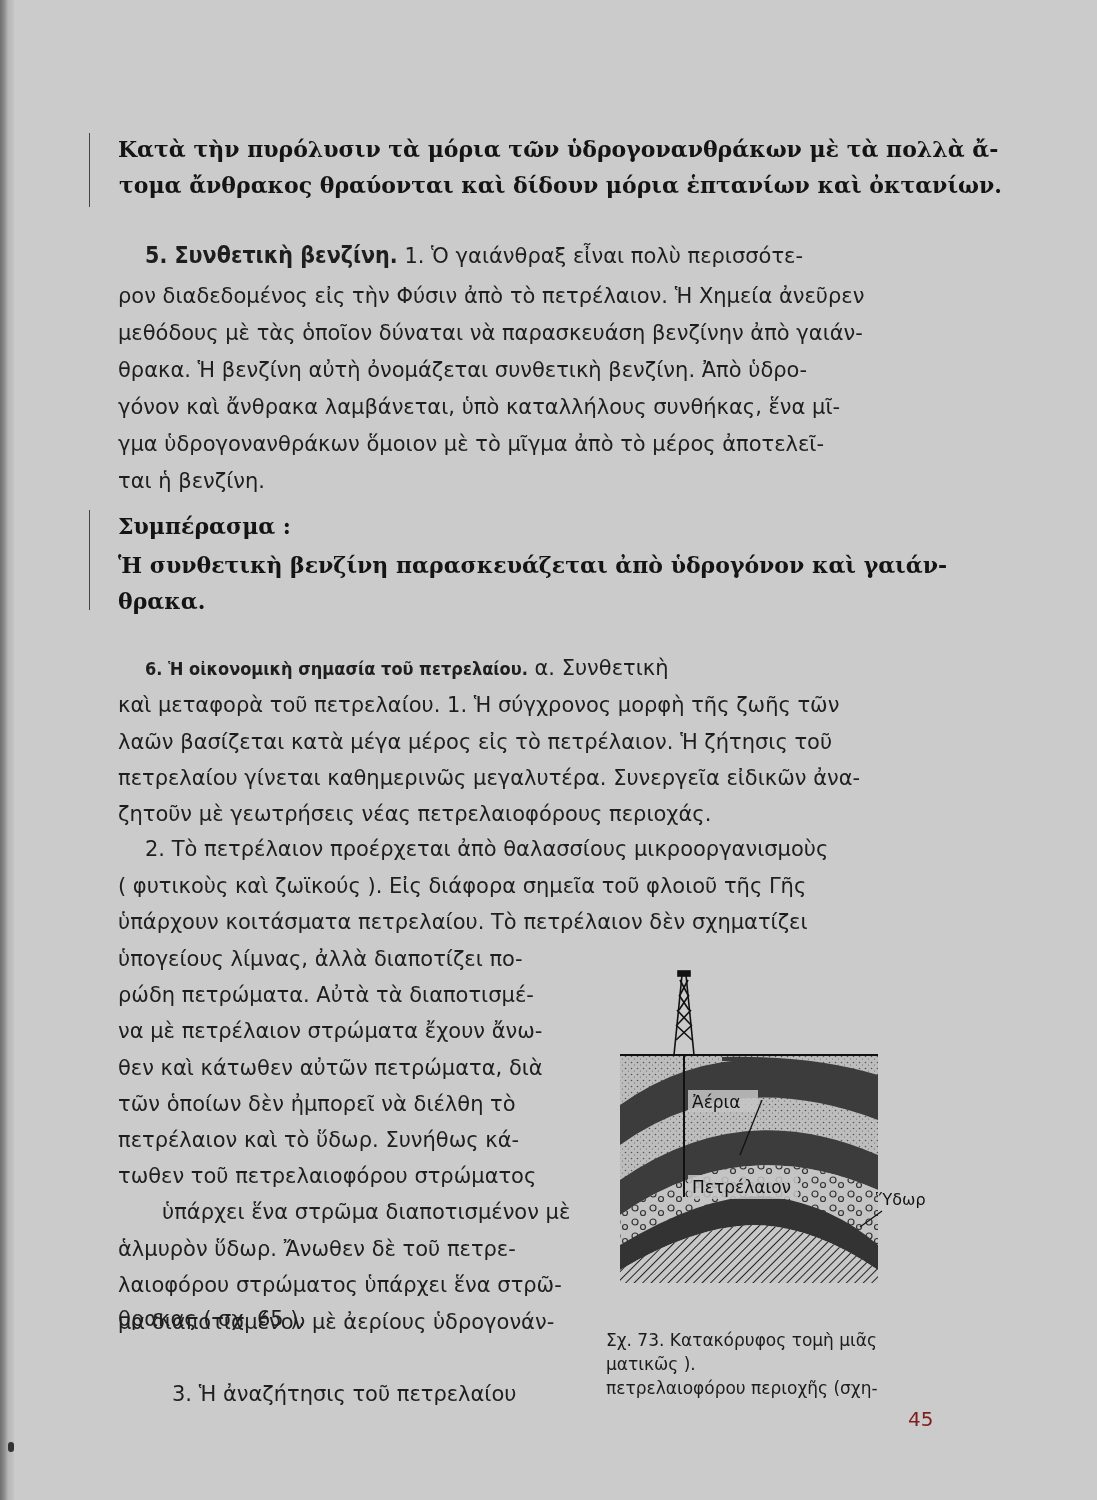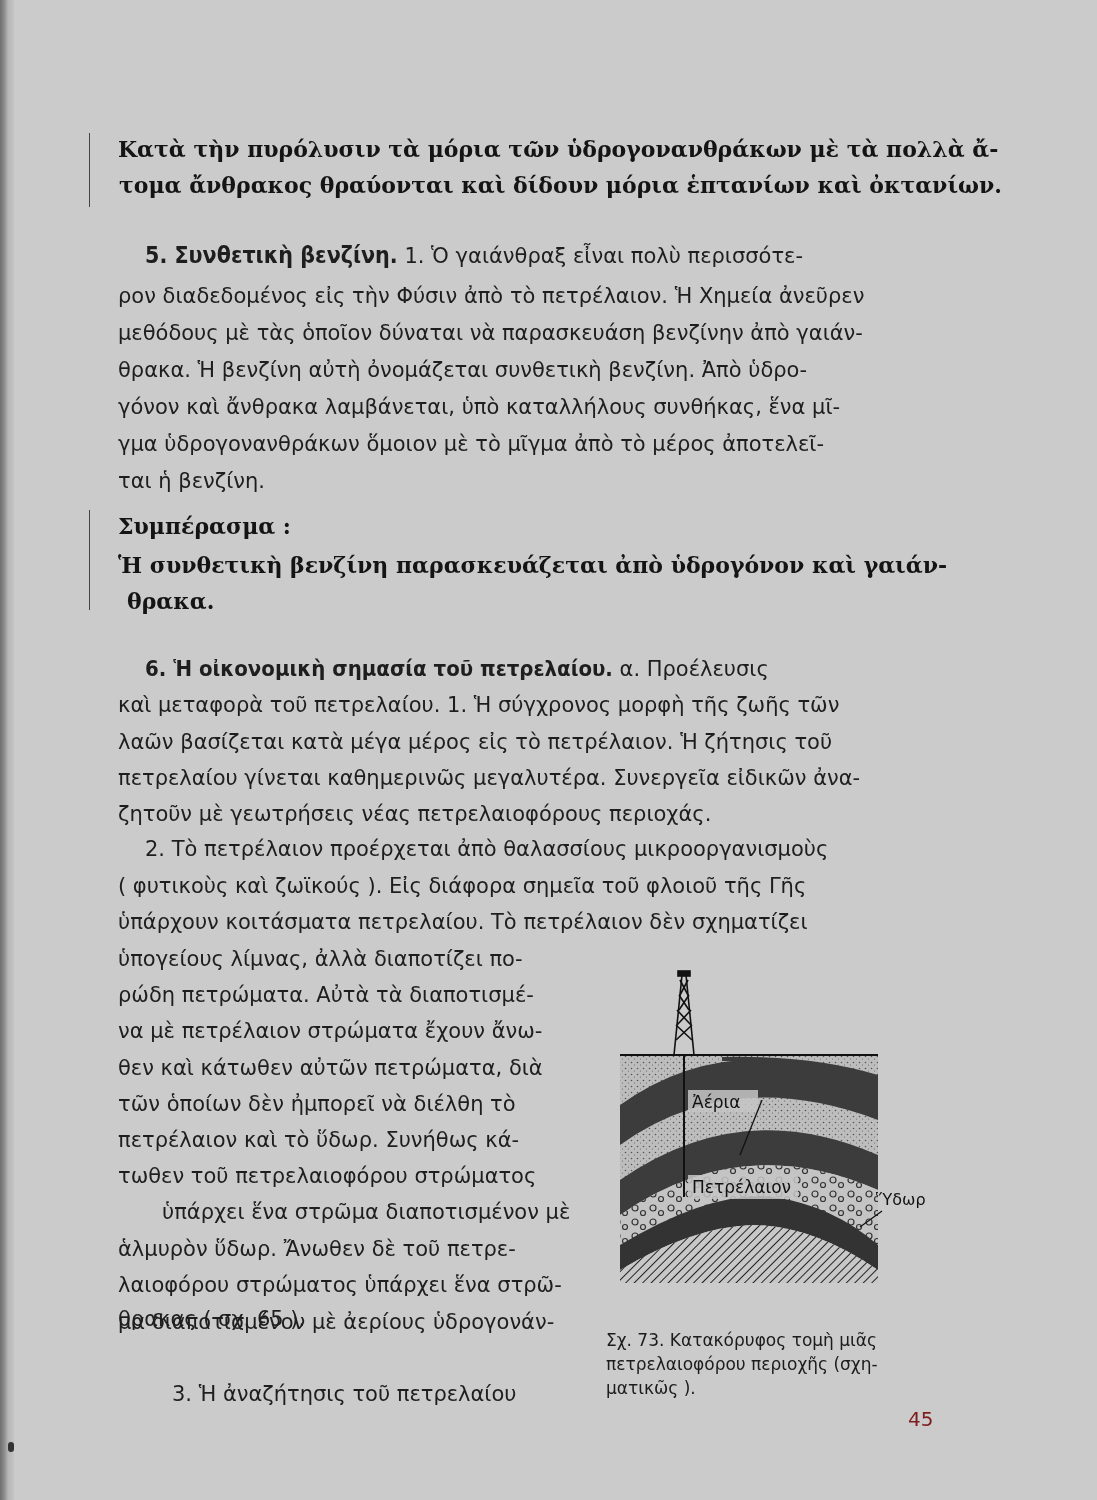--- a/index.html
+++ b/index.html
@@ -44,26 +44,26 @@
   <span class="line body-text" style="left:118px; top:358px;">θρακα. Ἡ βενζίνη αὐτὴ ὀνομάζεται συνθετικὴ βενζίνη. Ἀπὸ ὑδρο-</span>
   <span class="line body-text" style="left:118px; top:395px;">γόνον καὶ ἄνθρακα λαμβάνεται, ὑπὸ καταλλήλους συνθήκας, ἕνα μῖ-</span>
   <span class="line body-text" style="left:118px; top:432px;">γμα ὑδρογονανθράκων ὅμοιον μὲ τὸ μῖγμα ἀπὸ τὸ μέρος ἀποτελεῖ-</span>
   <span class="line body-text" style="left:118px; top:469px;">ται ἡ βενζίνη.</span>
 </div>
 
 <div class="box-left" style="left:89px; top:510px; height:100px;"></div>
 <div>
   <span class="line serif-bold highlight-text" style="left:118px; top:513px;">Συμπέρασμα :</span>
   <span class="line serif-bold highlight-text" style="left:118px; top:552px;">Ἡ συνθετικὴ βενζίνη παρασκευάζεται ἀπὸ ὑδρογόνον καὶ γαιάν-</span>
-  <span class="line serif-bold highlight-text" style="left:118px; top:588px;margin-left:9px;">θρακα.</span>
+  <span class="line serif-bold highlight-text" style="left:118px; top:588px;">θρακα.</span>
 </div>
 
 <div>
   <span class="line body-text" style="left:145px; top:656px;">
-    <span class="h-bold" style="font-size:22px;">6. Ἡ οἰκονομικὴ σημασία τοῦ πετρελαίου.</span><span> α. Προέλευσις</span>
+    <span class="h-bold" style="font-size:18px;">6. Ἡ οἰκονομικὴ σημασία τοῦ πετρελαίου.</span><span> α. Συνθετικὴ</span>
   </span>
   <span class="line body-text" style="left:118px; top:693px;">καὶ μεταφορὰ τοῦ πετρελαίου. 1. Ἡ σύγχρονος μορφὴ τῆς ζωῆς τῶν</span>
   <span class="line body-text" style="left:118px; top:730px;">λαῶν βασίζεται κατὰ μέγα μέρος εἰς τὸ πετρέλαιον. Ἡ ζήτησις τοῦ</span>
   <span class="line body-text" style="left:118px; top:766px;text-align:right;">πετρελαίου γίνεται καθημερινῶς μεγαλυτέρα. Συνεργεῖα εἰδικῶν ἀνα-</span>
   <span class="line body-text" style="left:118px; top:802px;">ζητοῦν μὲ γεωτρήσεις νέας πετρελαιοφόρους περιοχάς.</span>
 
   <span class="line body-text" style="left:145px; top:837px;">2. Τὸ πετρέλαιον προέρχεται ἀπὸ θαλασσίους μικροοργανισμοὺς</span>
   <span class="line body-text" style="left:118px; top:874px;">( φυτικοὺς καὶ ζωϊκούς ). Εἰς διάφορα σημεῖα τοῦ φλοιοῦ τῆς Γῆς</span>
   <span class="line body-text" style="left:118px; top:910px;">ὑπάρχουν κοιτάσματα πετρελαίου. Τὸ πετρέλαιον δὲν σχηματίζει</span>
   <span class="line body-text" style="left:118px; top:947px;">ὑπογείους λίμνας, ἀλλὰ διαποτίζει πο-</span>
@@ -138,18 +138,18 @@
     <line x1="150" y1="135" x2="128" y2="190" stroke="#111" stroke-width="1.3"></line>
     <rect x="76" y="210" width="110" height="24" fill="#c6c6c6" opacity="0.85"></rect>
     <text x="80" y="228" font-family="DejaVu Sans, sans-serif" font-size="17" fill="#111">Πετρέλαιον</text>
     <text x="264" y="240" font-family="DejaVu Sans, sans-serif" font-size="16" fill="#111">Ὕδωρ</text>
     <line x1="270" y1="246" x2="248" y2="262" stroke="#111" stroke-width="1.3"></line>
   </svg>
 </div>
 
 <div class="caption">
   <div>Σχ. 73. Κατακόρυφος τομὴ μιᾶς</div>
+  <div>ματικῶς ).</div>
   <div>πετρελαιοφόρου περιοχῆς (σχη-</div>
-  <div>ματικῶς ).</div>
 </div>
 
 <div class="page-number">45</div>
 <div class="speck"></div>
 
 </body></html>

